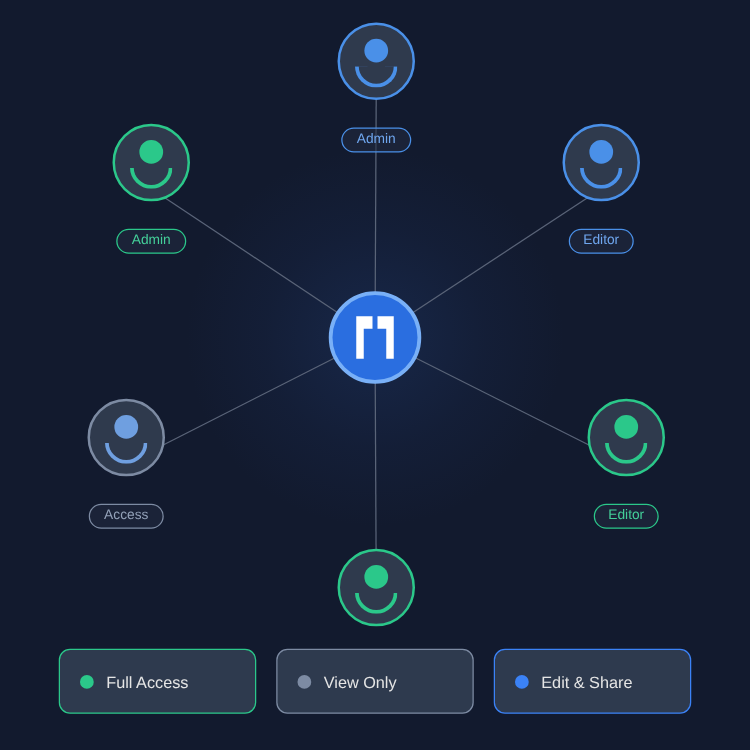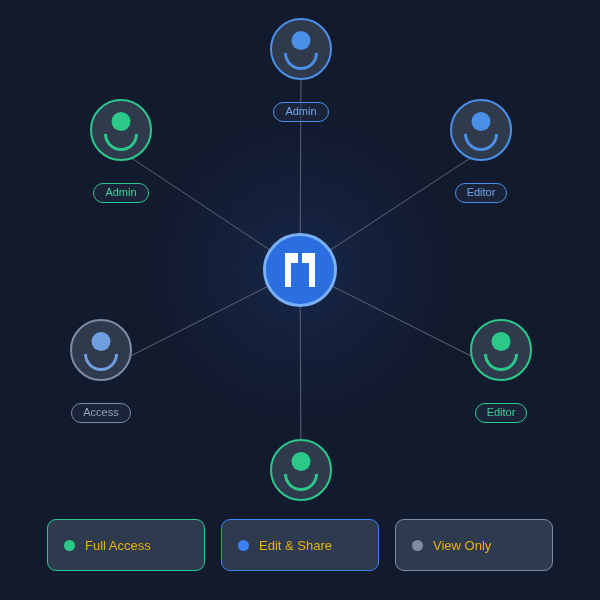--- a/index.html
+++ b/index.html
@@ -136,21 +136,21 @@
     box-sizing: border-box;
   }
   .legend-card .dot {
     width: 11px;
     height: 11px;
     border-radius: 50%;
     background: #7d8ba3;
     flex: 0 0 auto;
   }
   .legend-card .lbl {
-    color: #eab308;
+    color: #e5e5e5;
     font-size: 13px;
   }
   .legend-card.green { border-color: #2bc88a; }
   .legend-card.green .dot { background: #2bc88a; }
   .legend-card.blue { border-color: #3b82f6; }
   .legend-card.blue .dot { background: #3b82f6; }
 </style>
 </head>
 <body>
 
@@ -216,23 +216,23 @@
       <path d="M2 2 h13 v10 h-7 v24 h-6 z" fill="#ffffff"></path>
       <path d="M19 2 h13 v34 h-6 v-24 h-7 z" fill="#ffffff"></path>
     </svg>
   </div>
 
   <div id="legend">
       <div class="legend-card green">
         <span class="dot"></span>
         <span class="lbl">Full Access</span>
       </div>
+      <div class="legend-card ">
+        <span class="dot"></span>
+        <span class="lbl">View Only</span>
+      </div>
       <div class="legend-card blue">
         <span class="dot"></span>
         <span class="lbl">Edit &amp; Share</span>
       </div>
-      <div class="legend-card ">
-        <span class="dot"></span>
-        <span class="lbl">View Only</span>
-      </div>
     </div>
 
 </div>
 
 </body></html>

